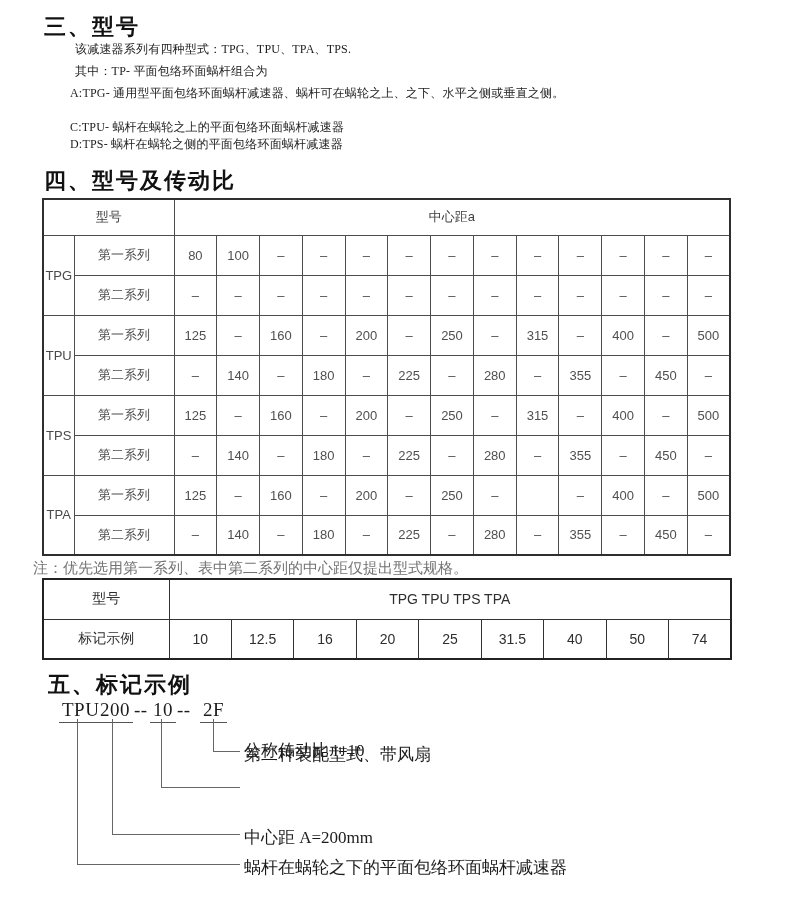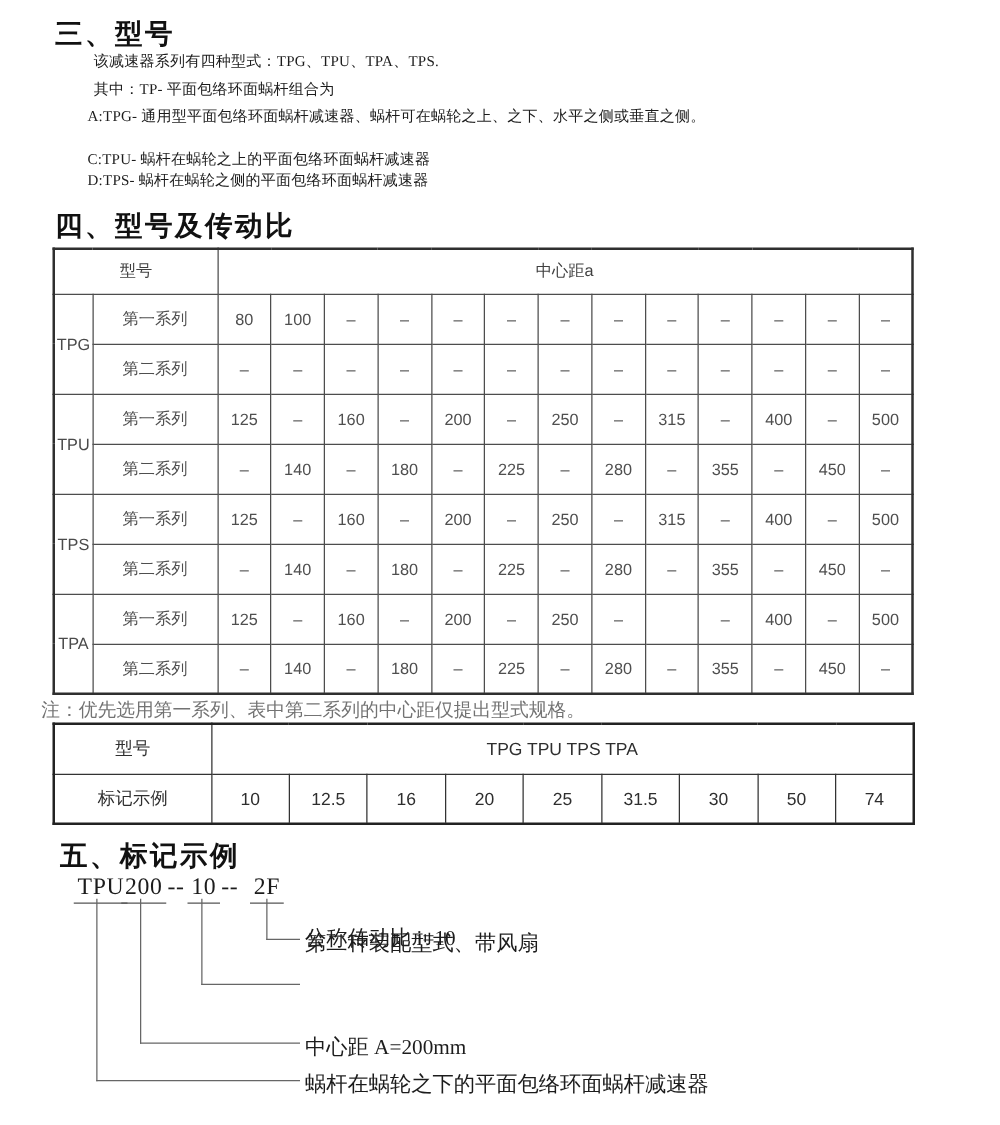--- a/index.html
+++ b/index.html
@@ -270,21 +270,21 @@
         <td colspan="9">TPG TPU TPS TPA</td>
       </tr>
       <tr>
         <td>标记示例</td>
       <td>10</td>
           <td>12.5</td>
           <td>16</td>
           <td>20</td>
           <td>25</td>
           <td>31.5</td>
-          <td>30</td>
+          <td>40</td>
           <td>50</td>
           <td>74</td>
         </tr>
     </tbody>
   </table>
 
   <div class="heading h5">五、标记示例</div>
 
   <span class="mk-seg mk-underlined seg-model">TPU</span>
   <span class="mk-seg mk-underlined seg-cd">200</span>

